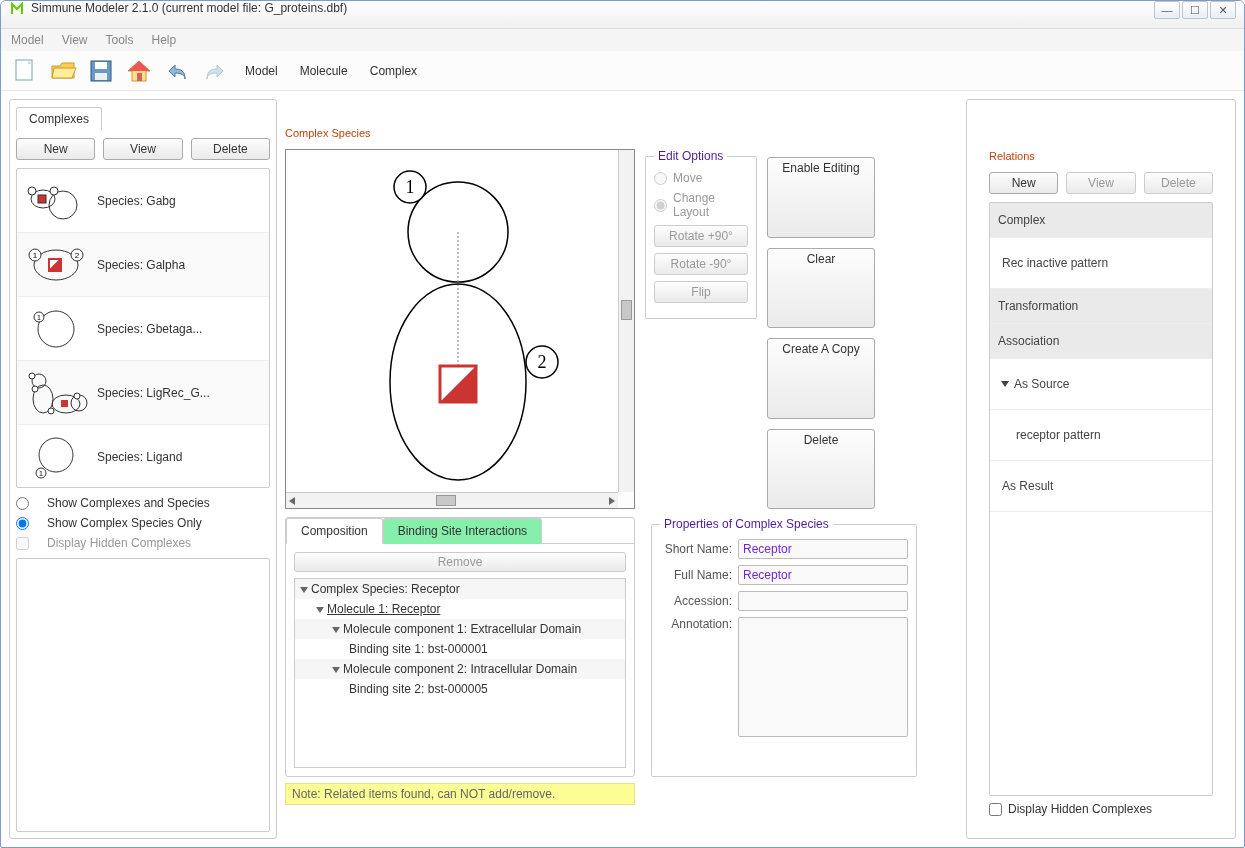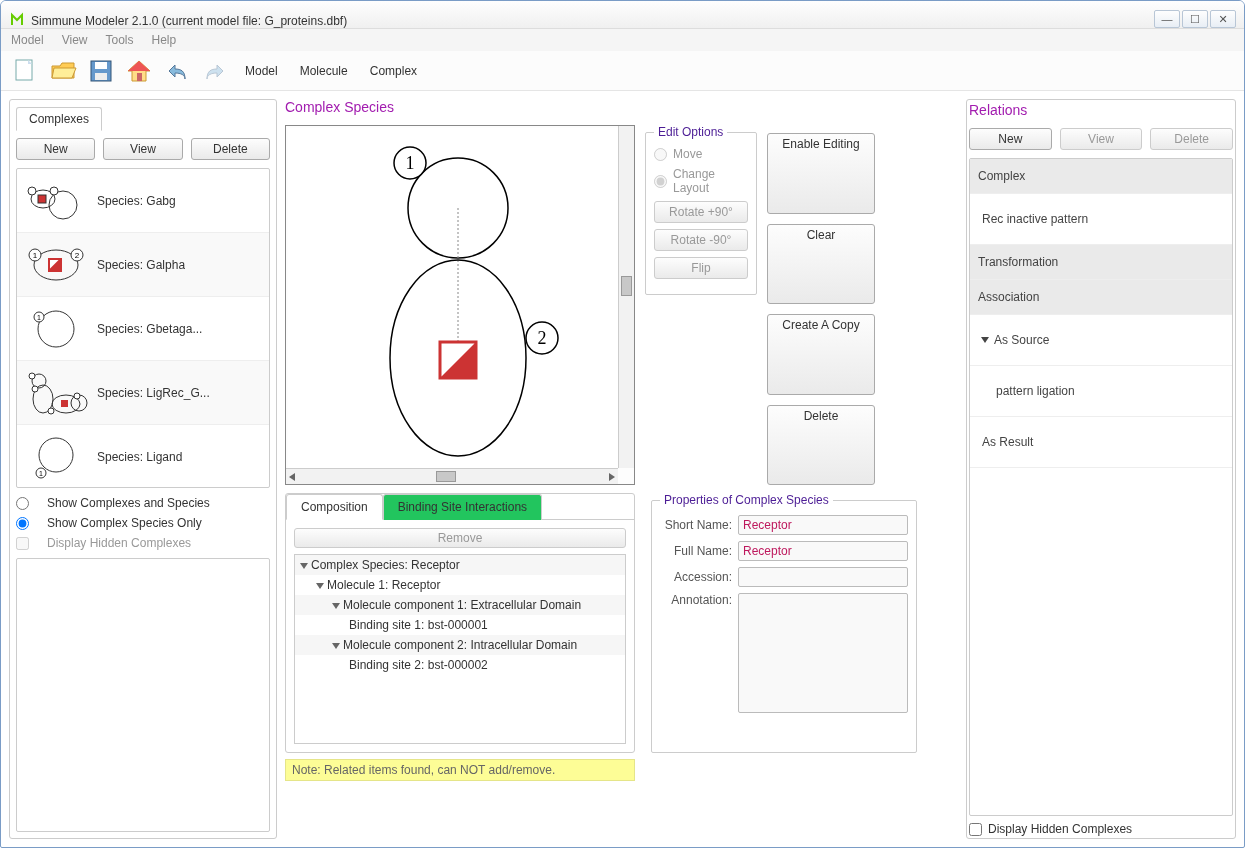--- a/index.html
+++ b/index.html
@@ -1,18 +1,18 @@
 <!DOCTYPE html>
 <html><head>
 <meta charset="utf-8">
 <style>
 * { box-sizing: border-box; margin: 0; padding: 0; }
 body { font-family: "Segoe UI", Tahoma, sans-serif; font-size: 12px; background: #fff; color: #333; overflow: hidden; }
 .window { width: 1245px; height: 848px; border: 1px solid #7a9cc6; border-radius: 6px 6px 2px 2px; background: #fff; position: relative; display: flex; flex-direction: column; }
-.titlebar { height: 28px; background: linear-gradient(#fefefe, #f0f0f0); border-bottom: 1px solid #ddd; display: flex; align-items: flex-end; padding: 0 8px; border-radius: 5px 5px 0 0; }
+.titlebar { height: 28px; background: linear-gradient(#fefefe, #f0f0f0); border-bottom: 1px solid #ddd; display: flex; align-items: flex-start; padding: 0 8px; border-radius: 5px 5px 0 0; }
 .titlebar .logo { width: 16px; height: 16px; margin-right: 6px; }
 .titlebar .title { font-size: 12px; color: #333; flex: 1; }
 .win-controls { display: flex; gap: 2px; }
 .win-btn { width: 26px; height: 18px; border: 1px solid #b8c6d6; border-radius: 2px; background: linear-gradient(#fefefe,#e8eef5); display:flex; align-items:center; justify-content:center; font-size:11px; color:#555;}
 .menubar { height: 22px; background: #f5f5f5; display: flex; align-items: center; padding: 0 10px; gap: 18px; color: #888; font-size:12px;}
 .toolbar { height: 40px; background: #fcfcfc; border-bottom: 1px solid #e5e5e5; display:flex; align-items:center; padding:0 10px; gap:10px;}
 .tool-icon { width: 28px; height: 28px; display:flex; align-items:center; justify-content:center; }
 .tool-text { font-size:12px; color:#333; margin-left:6px; margin-right:6px;}
 .main-content { flex:1; display:flex; padding: 8px; gap: 8px; overflow:hidden;}
 .panel-left { width: 268px; border:1px solid #ccc; border-radius:3px; display:flex; flex-direction:column; padding:6px;}
@@ -27,21 +27,21 @@
 .list-item { height:64px; display:flex; align-items:center; border-bottom:1px solid #eee; padding:4px; gap:6px;}
 .list-item:nth-child(even){background:#f9f9f9;}
 .list-thumb { width:70px; height:56px; display:flex; align-items:center; justify-content:center;}
 .list-label { font-size:12px; color:#333; white-space:nowrap; overflow:hidden; text-overflow:ellipsis;}
 .radio-group { margin-top:8px; display:flex; flex-direction:column; gap:6px; font-size:12px;}
 .radio-row { display:flex; align-items:center; gap:18px;}
 .radio-row.disabled { color:#999;}
 .lower-box { flex:1; border:1px solid #ccc; border-radius:2px; margin-top:8px;}
 
 .panel-center { flex:1; display:flex; flex-direction:column; gap:8px;}
-.section-label { font-size:14px; color:#a21caf; margin-bottom:2px;}
+.section-label { font-size:11px; color:#c2410c; margin-bottom:2px;margin-top:28px;}
 .center-top { display:flex; gap:10px;}
 .canvas-wrap { border:1px solid #888; width:350px; height:360px; position:relative; background:#fdfdfd;}
 .canvas-inner { position:absolute; inset:2px 16px 16px 2px; background:#fff; border:none;}
 .vsb { position:absolute; right:0; top:0; bottom:16px; width:16px; background:#f2f2f2; border-left:1px solid #ccc;}
 .vsb-thumb { position:absolute; left:2px; right:2px; top:150px; height:20px; background:#c8c8c8; border:1px solid #999;}
 .hsb { position:absolute; left:0; right:16px; bottom:0; height:16px; background:#f2f2f2; border-top:1px solid #ccc;}
 .hsb-thumb { position:absolute; top:2px; bottom:2px; left:150px; width:20px; background:#c8c8c8; border:1px solid #999;}
 .hsb::before,.hsb::after,.vsb::before,.vsb::after{content:"";position:absolute;}
 .hsb::before{left:3px;top:4px;border-style:solid;border-width:4px 6px 4px 0;border-color:transparent #666 transparent transparent;}
 .hsb::after{right:3px;top:4px;border-style:solid;border-width:4px 0 4px 6px;border-color:transparent transparent transparent #666;}
@@ -51,39 +51,39 @@
 .fieldset legend { font-size:12px; padding:0 4px; color:#4c1d95;}
 .edit-opts { width:112px;}
 .edit-opts .opt { display:flex; align-items:center; gap:6px; margin-bottom:6px; color:#999;}
 .edit-opts .btn { width:100%; margin-bottom:6px;}
 .action-col { display:flex; flex-direction:column; gap:10px; width:108px; padding-top:8px;}
 .action-col .btn { width:100%;}
 
 .center-bottom { display:flex; gap:16px;}
 .comp-tabset { border:1px solid #ccc; border-radius:3px; width:350px; height:260px; display:flex; flex-direction:column; position:relative;}
 .tabset-header { display:flex; border-bottom:1px solid #ccc; margin-top:-1px;}
-.tabset-header .tb { padding:5px 14px; border:1px solid #ccc; border-bottom:none; background:#22c55e; font-size:12px; position:relative; top:1px; border-radius:3px 3px 0 0;}
+.tabset-header .tb { padding:5px 14px; border:1px solid #ccc; border-bottom:none; background:#86efac; font-size:12px; position:relative; top:1px; border-radius:3px 3px 0 0;}
 .tabset-header .tb.active { background:#fff; border-bottom:1px solid #fff;}
 .tab-body { flex:1; padding:8px; display:flex; flex-direction:column;}
 .remove-row { display:flex; justify-content:flex-end; margin-bottom:6px;}
 .tree { border:1px solid #ccc; flex:1; overflow:auto; font-size:12px;}
 .tree-row { padding:3px 6px; white-space:nowrap;}
 .tree-row:nth-child(odd){background:#f6f6f6;}
 .tri { display:inline-block; width:0;height:0;border-style:solid;border-width:4px 0 4px 6px;border-color:transparent transparent transparent #666; transform:rotate(90deg); margin-right:4px; vertical-align:middle;}
-.indent-1{padding-left:22px;} .indent-2{padding-left:38px;} .indent-3{padding-left:54px;}
+.indent-1{padding-left:22px;text-decoration:underline;} .indent-2{padding-left:38px;} .indent-3{padding-left:54px;}
 .note-bar { background:#fdfd96; border:1px solid #e5e589; padding:3px 6px; font-size:12px; color:#666; margin-top:6px;}
 
 .props-panel { width:246px;}
 .props-panel .fieldset { height:260px;}
 .prop-row { display:flex; align-items:center; margin-bottom:6px; gap:6px;}
 .prop-row label { width:72px; text-align:right; font-size:12px; color:#555;}
-.prop-row input,.prop-row textarea { flex:1; border:1px solid #bbb; border-radius:2px; padding:2px 4px; font-size:12px; background:#f9f9f9; color:#be185d;}
+.prop-row input,.prop-row textarea { flex:1; border:1px solid #bbb; border-radius:2px; padding:2px 4px; font-size:12px; background:#f9f9f9; color:#6d28d9;}
 .prop-row textarea { height:120px; resize:none;}
 
-.panel-right { width:270px; border:1px solid #ccc; border-radius:3px; padding:2px; display:flex; flex-direction:column;}
+.panel-right { width:270px; border:1px solid #ccc; border-radius:3px; padding:22px; display:flex; flex-direction:column;}
 .rel-list { flex:1; border:1px solid #ccc; border-radius:2px; overflow-y:scroll; position:relative;}
 .rel-item { padding:18px 12px; font-size:12px; color:#444; border-bottom:1px solid #eee;}
 .rel-item.heading { background:#eaeaea; padding:10px 8px;}
 .rel-item.sub { padding-left:26px;}
 .rel-item .tri2 { display:inline-block; width:0;height:0;border-style:solid;border-width:4px 0 4px 6px;border-color:transparent transparent transparent #444; transform:rotate(90deg); margin-right:6px;}
 .chk-row { display:flex; align-items:center; gap:6px; margin-top:6px; font-size:12px;}
 input[type=radio],input[type=checkbox]{margin:0;}
 svg { overflow:visible;}
 </style>
 </head>
@@ -305,21 +305,21 @@
             <div class="tab-body">
               <div class="remove-row">
                   <div class="btn small disabled">Remove</div>
                 </div>
               <div class="tree">
                 <div class="tree-row"><span class="tri"></span><span>Complex Species: Receptor</span></div>
                 <div class="tree-row indent-1"><span class="tri"></span><span>Molecule 1: Receptor</span></div>
                 <div class="tree-row indent-2"><span class="tri"></span><span>Molecule component 1: Extracellular Domain</span></div>
                 <div class="tree-row indent-3"><span>Binding site 1: bst-000001</span></div>
                 <div class="tree-row indent-2"><span class="tri"></span><span>Molecule component 2: Intracellular Domain</span></div>
-                <div class="tree-row indent-3"><span>Binding site 2: bst-000002</span></div>
+                <div class="tree-row indent-3"><span>Binding site 2: bst-000005</span></div>
               </div>
             </div>
           </div>
           <div class="note-bar">Note: Related items found, can NOT add/remove.</div>
         </div>
 
         <div class="props-panel">
           <fieldset class="fieldset">
             <legend>Properties of Complex Species</legend>
             <div class="prop-row">
@@ -349,21 +349,21 @@
         <div class="btn">New</div>
         <div class="btn disabled">View</div>
         <div class="btn disabled">Delete</div>
       </div>
       <div class="rel-list">
         <div class="rel-item heading">Complex</div>
         <div class="rel-item">Rec inactive pattern</div>
         <div class="rel-item heading">Transformation</div>
         <div class="rel-item heading">Association</div>
         <div class="rel-item"><span class="tri2"></span><span>As Source</span></div>
-        <div class="rel-item sub">pattern ligation</div>
+        <div class="rel-item sub">receptor pattern</div>
         <div class="rel-item">As Result</div>
       </div>
       <div class="chk-row">
           <input type="checkbox" style="">
           <span>Display Hidden Complexes</span>
         </div>
     </div>
   </div>
 </div>
 

